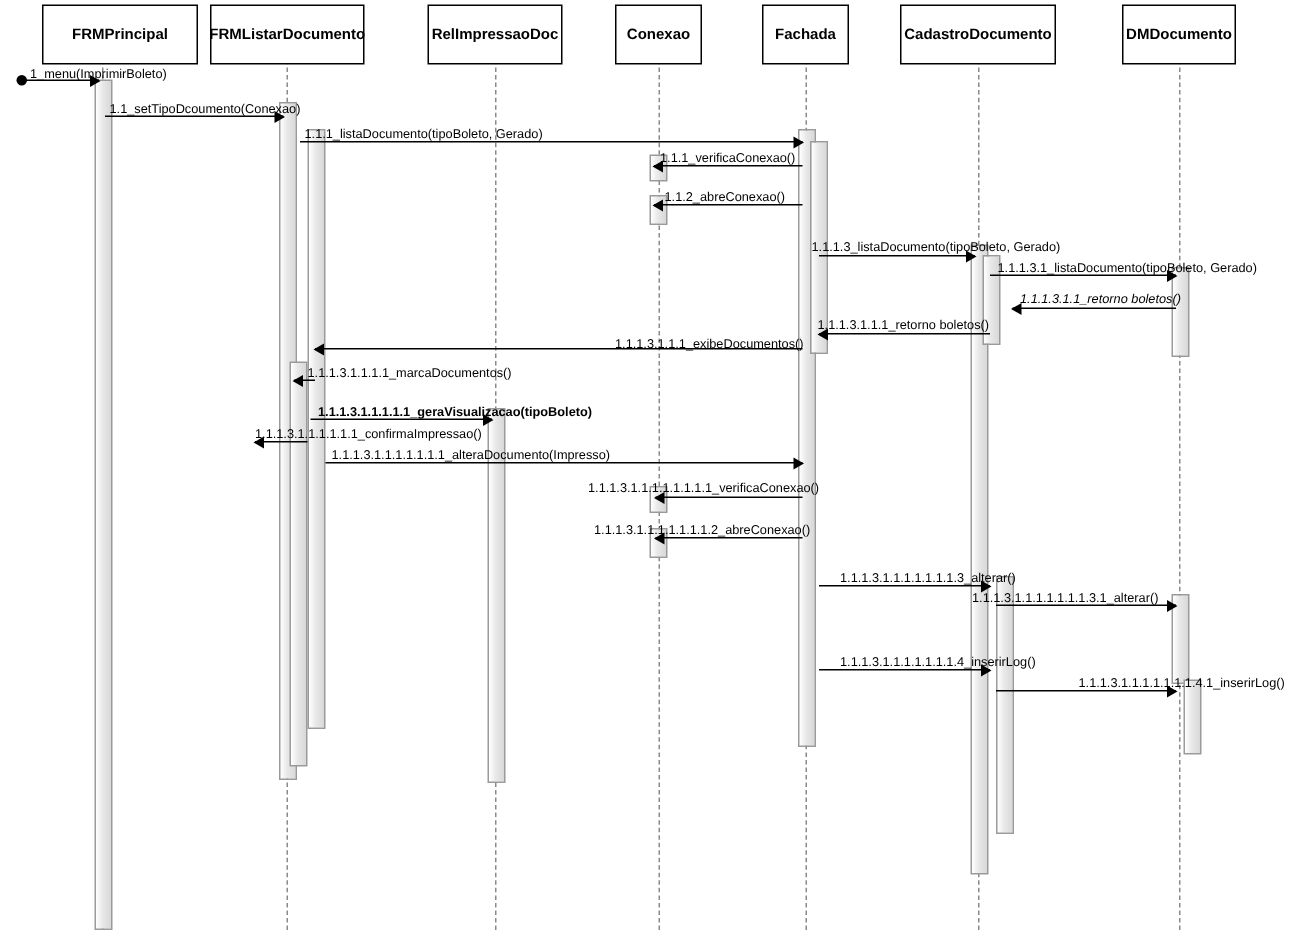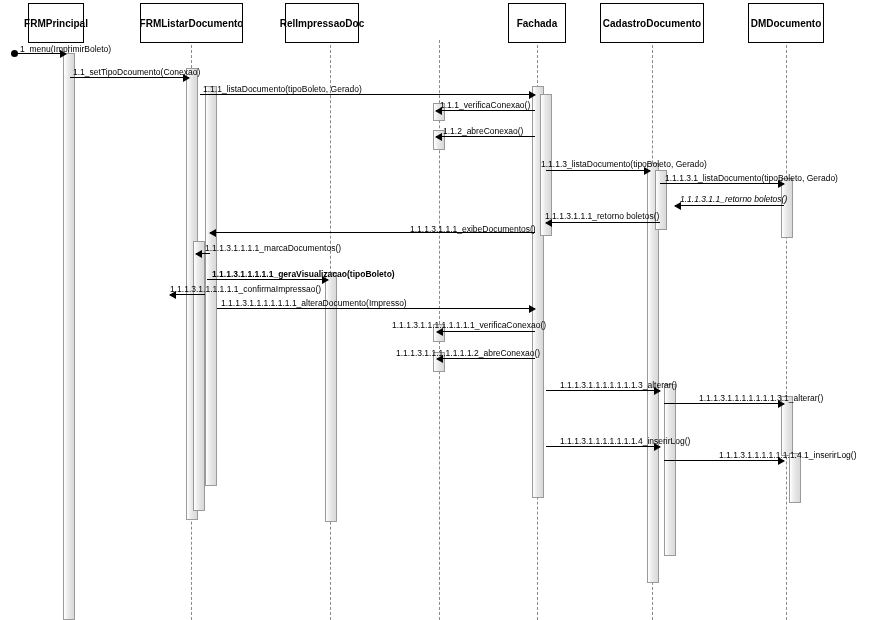--- a/index.html
+++ b/index.html
@@ -85,26 +85,27 @@
     height: 7px;
     border-radius: 50%;
     background: #000000;
   }
 </style>
 </head>
 <body>
 
 <div id="diagram">
     <div class="lifeline-line" style="left: 68px; top: 40px; height: 580px;"></div>
-    <div class="lifeline-head" style="left: 28px; top: 3px; width: 56px;">FRMPrincipal</div>
+    <div class="lifeline-head" style="left: 28px; top: 3px; width: 104px;">FRMPrincipal</div>
     <div class="lifeline-line" style="left: 191px; top: 40px; height: 580px;"></div>
     <div class="lifeline-head" style="left: 140px; top: 3px; width: 103px;">FRMListarDocumento</div>
     <div class="lifeline-line" style="left: 330px; top: 40px; height: 580px;"></div>
-    <div class="lifeline-head" style="left: 285px; top: 3px; width: 74px;">RelImpressaoDoc</div>
+    <div class="lifeline-head" style="left: 285px; top: 3px; width: 90px;">RelImpressaoDoc</div>
     <div class="lifeline-line" style="left: 439px; top: 40px; height: 580px;"></div>
+    <div class="lifeline-head" style="left: 410px; top: 3px; width: 58px;">Conexao</div>
     <div class="lifeline-line" style="left: 537px; top: 40px; height: 580px;"></div>
     <div class="lifeline-head" style="left: 508px; top: 3px; width: 58px;">Fachada</div>
     <div class="lifeline-line" style="left: 652px; top: 40px; height: 580px;"></div>
     <div class="lifeline-head" style="left: 600px; top: 3px; width: 104px;">CadastroDocumento</div>
     <div class="lifeline-line" style="left: 786px; top: 40px; height: 580px;"></div>
     <div class="lifeline-head" style="left: 748px; top: 3px; width: 76px;">DMDocumento</div>
     <div class="activation shade" style="left: 63px; top: 53px; height: 567px;"></div>
     <div class="activation shade" style="left: 186px; top: 68px; height: 452px;"></div>
     <div class="activation shade" style="left: 193px; top: 241px; height: 270px;"></div>
     <div class="activation shade" style="left: 205px; top: 86px; height: 400px;"></div>
@@ -186,21 +187,21 @@
       <span class="head-l"></span>
     </div>
     <div class="msg-label" style="left: 396px; top: 348px;">1.1.1.3.1.1.1.1.1.1.1.2_abreConexao()</div>
     <div class="msg" style="left: 546px; top: 390px; width: 114px;">
       <span class="head-r"></span>
     </div>
     <div class="msg-label" style="left: 560px; top: 380px;">1.1.1.3.1.1.1.1.1.1.1.3_alterar()</div>
     <div class="msg" style="left: 664px; top: 403px; width: 120px;">
       <span class="head-r"></span>
     </div>
-    <div class="msg-label" style="left: 699px; top: 393px;">1.1.1.3.1.1.1.1.1.1.1.3.1_alterar()</div>
+    <div class="msg-label" style="left: 648px; top: 393px;">1.1.1.3.1.1.1.1.1.1.1.3.1_alterar()</div>
     <div class="msg" style="left: 546px; top: 446px; width: 114px;">
       <span class="head-r"></span>
     </div>
     <div class="msg-label" style="left: 560px; top: 436px;">1.1.1.3.1.1.1.1.1.1.1.4_inserirLog()</div>
     <div class="msg" style="left: 664px; top: 460px; width: 120px;">
       <span class="head-r"></span>
     </div>
     <div class="msg-label" style="left: 678px; top: 450px; margin-left: 41px;">1.1.1.3.1.1.1.1.1.1.1.4.1_inserirLog()</div>
   </div>
 

